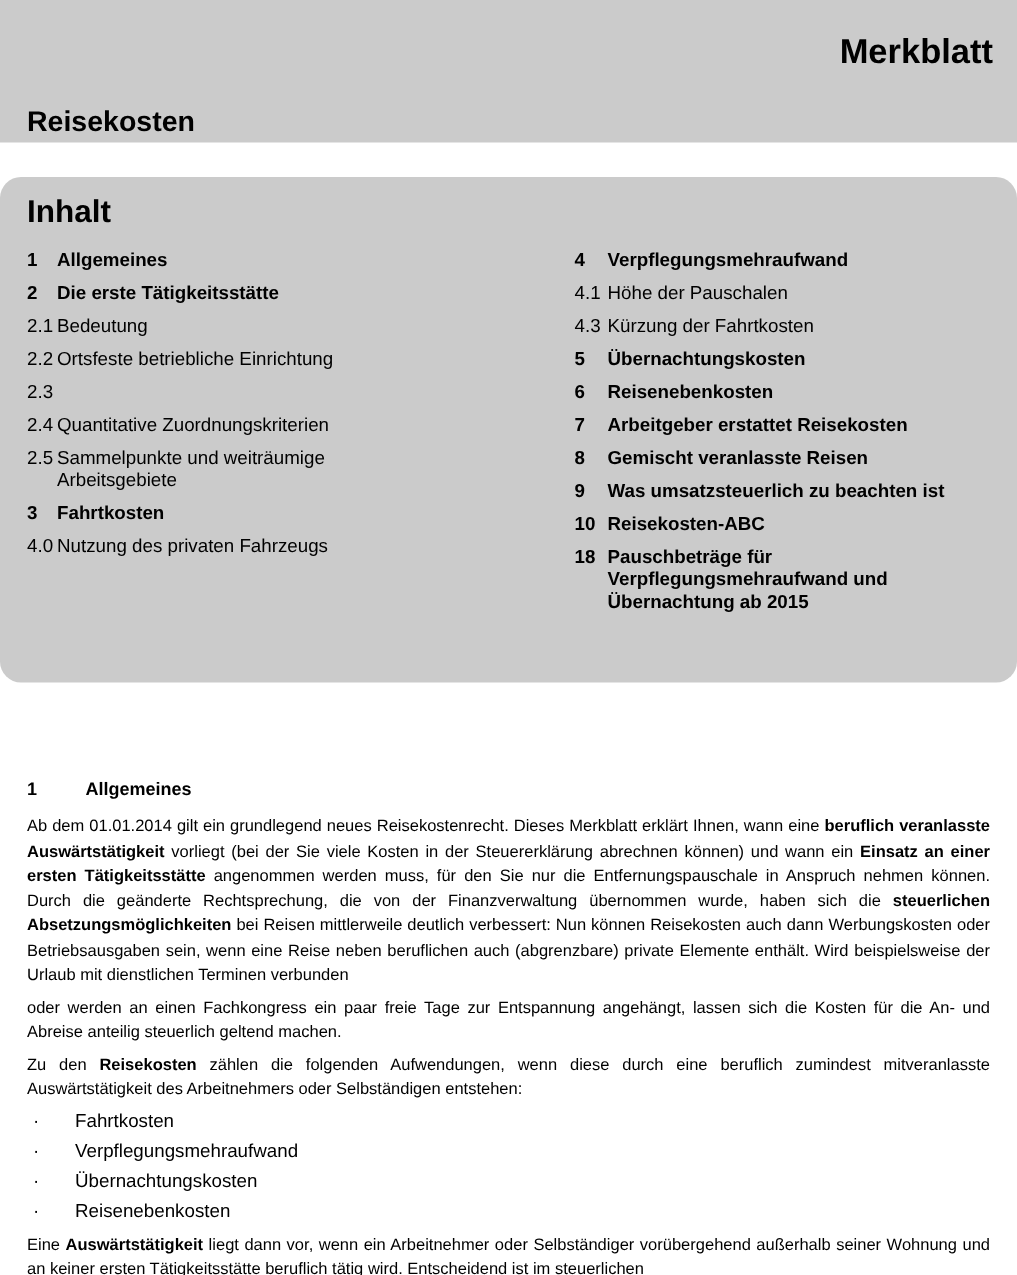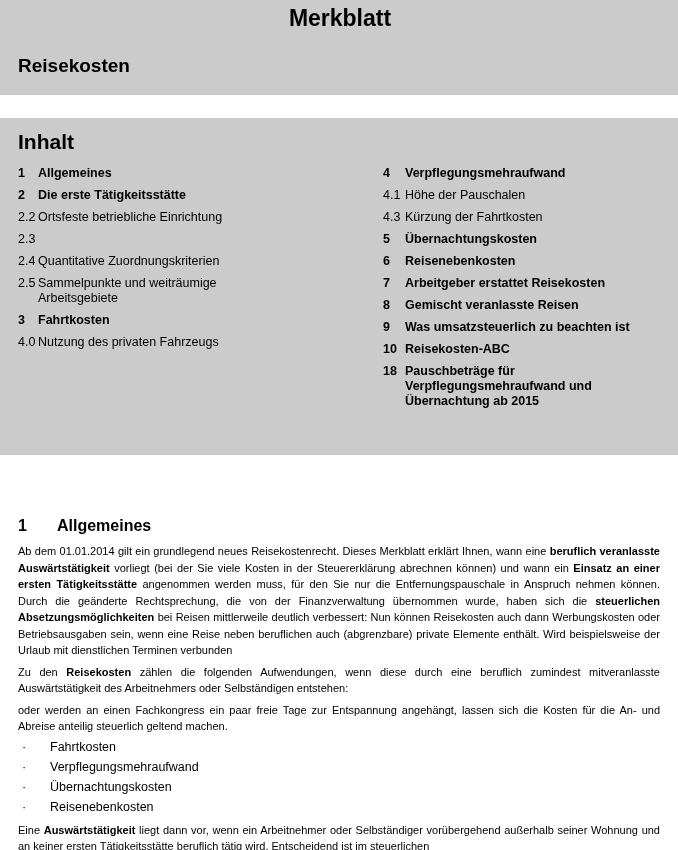--- a/index.html
+++ b/index.html
@@ -12,36 +12,38 @@
     color: #000000;
     font-family: "Liberation Sans", sans-serif;
   }
   
   .band { background: #cbcbcb; box-sizing: border-box; }
   .header-band {
     height: 95px;
     padding: 5px 16px 0 18px;
   }
   .doc-type-label {
-    text-align: center;
+    text-align: right;
     font-size: 23px;
     font-weight: bold;
     line-height: 26px;
+    margin-top: 16px;
   }
   .doc-title {
     font-size: 19px;
     font-weight: bold;
     margin-top: 24px;
     line-height: 22px;
   }
   
   .toc-band {
     margin-top: 23px;
     height: 337px;
     padding: 12px 18px 0 18px;
+    border-radius: 14px;
   }
   .toc-heading {
     font-size: 21px;
     font-weight: bold;
     margin: 0 0 12px 0;
     line-height: 24px;
   }
   .toc-columns { display: flex; }
   .toc-col-left  { width: 365px; flex: none; }
   .toc-col-right { flex: 1; }
@@ -53,21 +55,21 @@
   }
   .toc-row.bold { font-weight: bold; }
   .toc-col-left  .toc-num { width: 20px; flex: none; }
   .toc-col-right .toc-num { width: 22px; flex: none; }
   .toc-label { white-space: pre-line; max-width: 280px; }
   .toc-col-right .toc-label { max-width: 257px; }
   
   .content { padding: 0 18px; }
   .sec-heading {
     margin: 62px 0 8px 0;
-    font-size: 16px;
+    font-size: 12px;
     font-weight: bold;
     line-height: 18px;
   }
   .sec-num { display: inline-block; width: 39px; }
   .content p {
     margin: 0 0 5px 0;
     font-size: 11px;
     line-height: 16.5px;
     text-align: justify;
   }
@@ -102,20 +104,24 @@
       <div class="toc-col-left">
         <div class="toc-row bold">
           <span class="toc-num">1</span>
           <span class="toc-label">Allgemeines</span>
         </div>
         <div class="toc-row bold">
           <span class="toc-num">2</span>
           <span class="toc-label">Die erste Tätigkeitsstätte</span>
         </div>
         <div class="toc-row">
+          <span class="toc-num">2.1</span>
+          <span class="toc-label">Bedeutung</span>
+        </div>
+        <div class="toc-row">
           <span class="toc-num">2.2</span>
           <span class="toc-label">Ortsfeste betriebliche Einrichtung</span>
         </div>
         <div class="toc-row">
           <span class="toc-num">2.3</span>
         </div>
         <div class="toc-row">
           <span class="toc-num">2.4</span>
           <span class="toc-label">Quantitative Zuordnungskriterien</span>
         </div>
@@ -181,22 +187,22 @@
 
     </div>
   </section>
 
   <main class="content">
     <h3 class="sec-heading">
       <span class="sec-num">1</span><span>Allgemeines</span>
     </h3>
 
     <p><span>Ab dem 01.01.2014 gilt ein grundlegend neues Reisekostenrecht. Dieses Merkblatt erklärt Ihnen, wann eine </span><b>beruflich veranlasste Auswärtstätigkeit</b><span> vorliegt (bei der Sie viele Kosten in der Steuererklärung abrechnen können) und wann ein </span><b>Einsatz an einer ersten Tätigkeitsstätte</b><span> angenommen werden muss, für den Sie nur die Entfernungspauschale in Anspruch nehmen können. Durch die geänderte Rechtsprechung, die von der Finanzverwaltung übernommen wurde, haben sich die </span><b>steuerlichen Absetzungsmöglichkeiten</b><span> bei Reisen mittlerweile deutlich verbessert: Nun können Reisekosten auch dann Werbungskosten oder Betriebsausgaben sein, wenn eine Reise neben beruflichen auch (abgrenzbare) private Elemente enthält. Wird beispielsweise der Urlaub mit dienstlichen Terminen verbunden</span></p>
+    <p><span>oder werden an einen Fachkongress ein paar freie Tage zur Entspannung angehängt, lassen sich die Kosten für die An- und Abreise anteilig steuerlich geltend machen.</span></p>
     <p><span>Zu den </span><b>Reisekosten</b><span> zählen die folgenden Aufwendungen, wenn diese durch eine beruflich zumindest mitveranlasste Auswärtstätigkeit des Arbeitnehmers oder Selbständigen entstehen:</span></p>
-    <p><span>oder werden an einen Fachkongress ein paar freie Tage zur Entspannung angehängt, lassen sich die Kosten für die An- und Abreise anteilig steuerlich geltend machen.</span></p>
 
     <ul class="bullet-list">
       <li class="bullet-item">
         <span class="bullet-marker">·</span>
         <span>Fahrtkosten</span>
       </li>
       <li class="bullet-item">
         <span class="bullet-marker">·</span>
         <span>Verpflegungsmehraufwand</span>
       </li>

